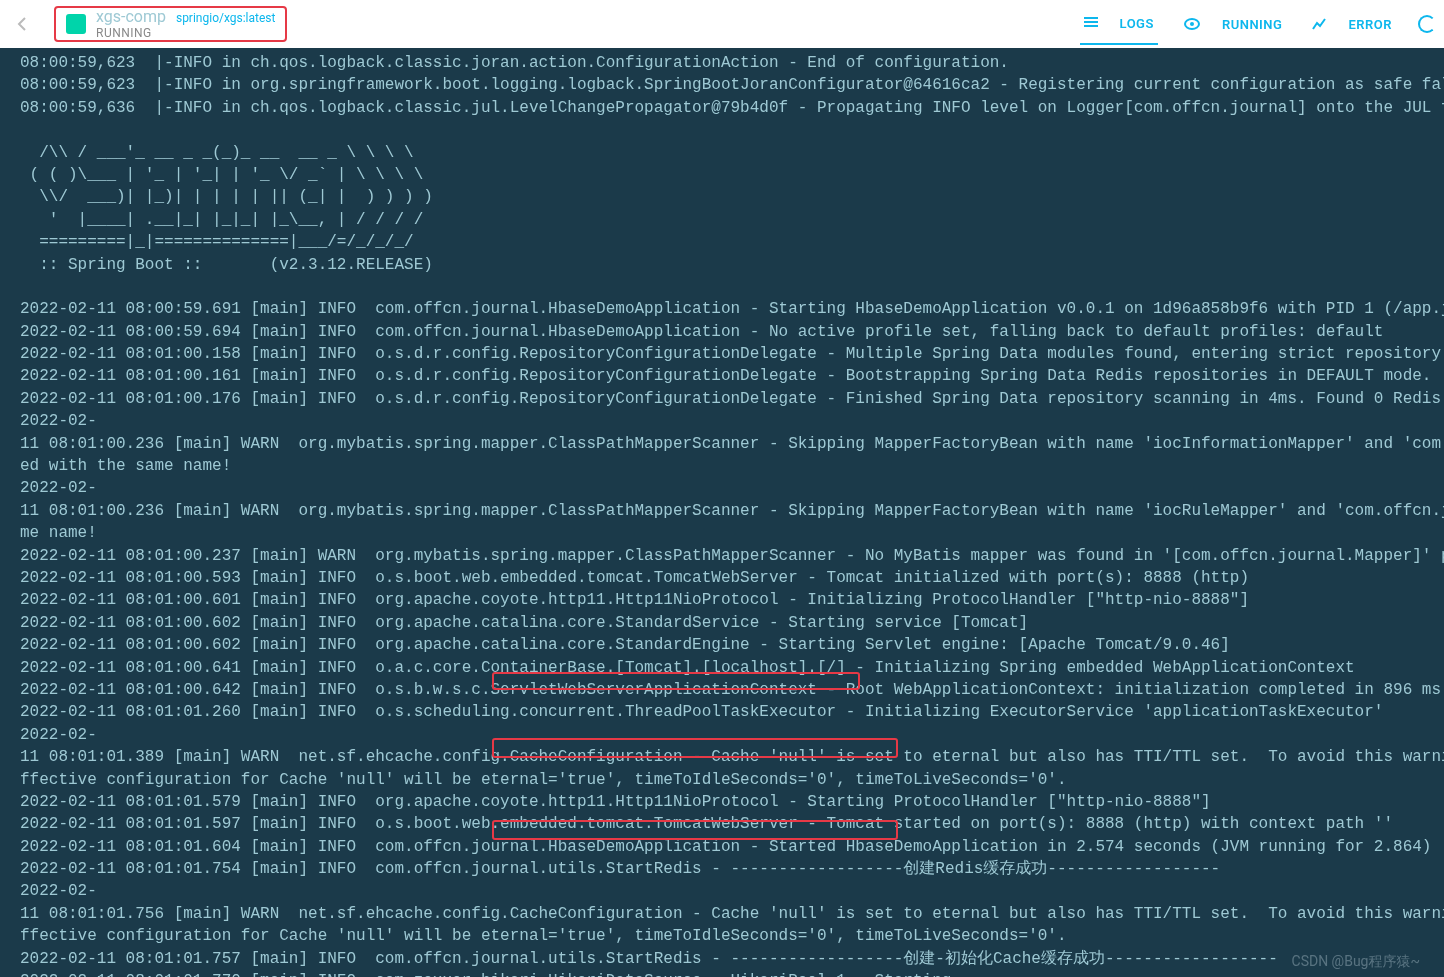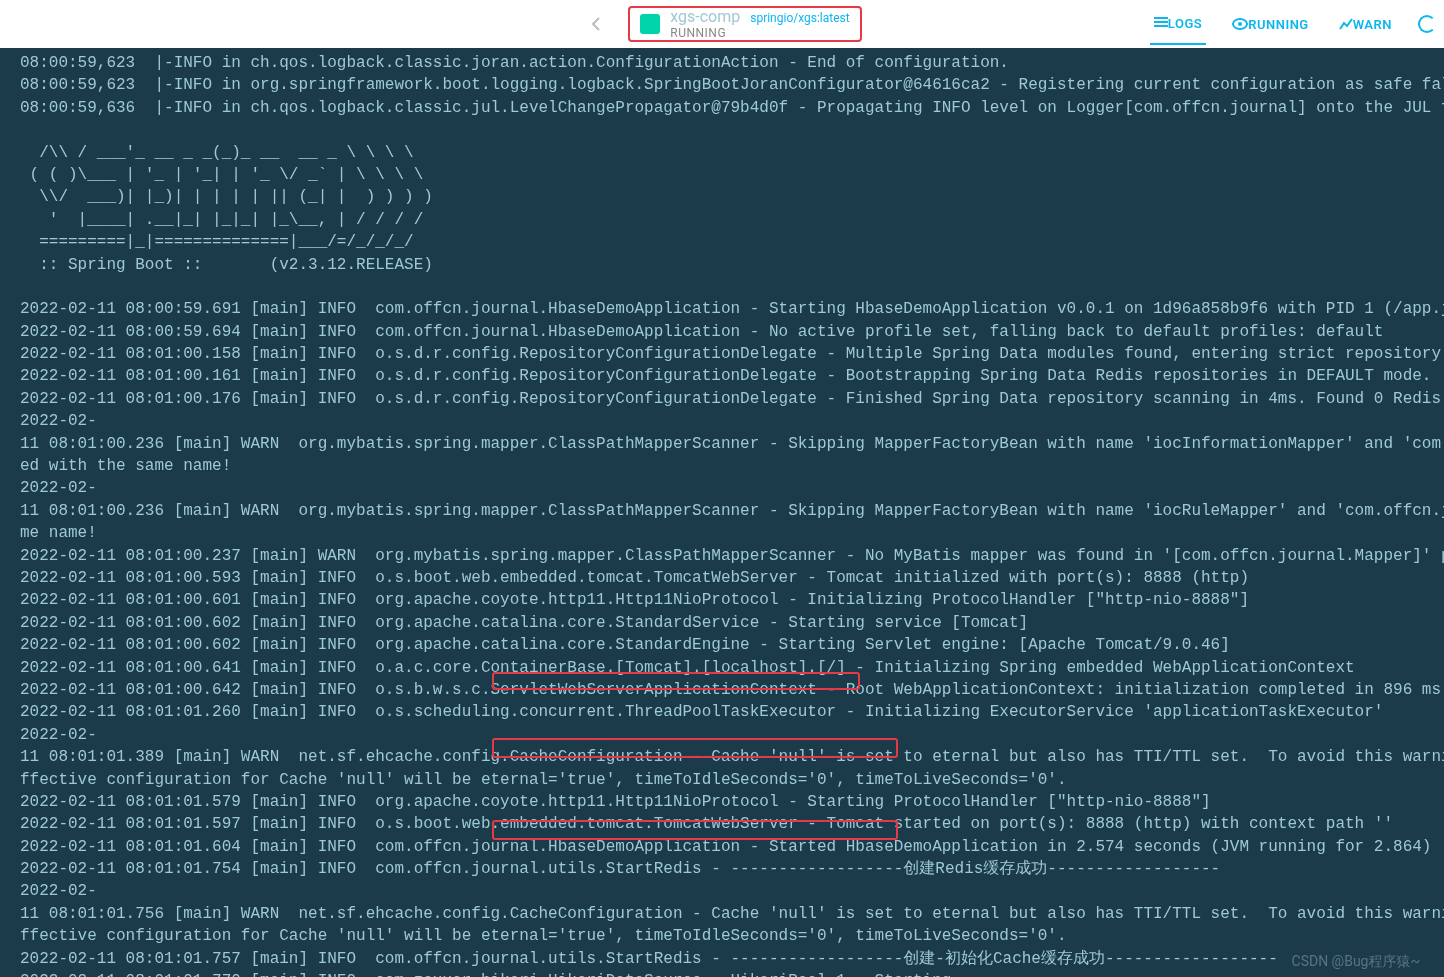--- a/index.html
+++ b/index.html
@@ -12,21 +12,20 @@
       overflow: hidden;
       position: relative;
     }
     .header {
       background: #fff;
       height: 48px;
       display: flex;
       align-items: center;
       padding: 0 8px;
       position: relative;
-      justify-content: center;
     }
     .back-btn {
       width: 28px;
       height: 28px;
       display: flex;
       align-items: center;
       justify-content: center;
       color: #999;
       cursor: pointer;
     }
@@ -52,21 +51,21 @@
     .header-tabs {
       position: absolute;
       right: 8px;
       display: flex;
       align-items: center;
       gap: 22px;
     }
     .tab {
       display: flex;
       align-items: center;
-      gap: 0;
+      gap: 22px;
       color: #0db7ed;
       font-size: 13px;
       font-weight: 600;
       letter-spacing: 0.5px;
       padding: 12px 4px;
       cursor: pointer;
     }
     .tab.active { border-bottom: 2px solid #0db7ed; }
     .part-circle {
       width: 18px; height: 18px;
@@ -130,21 +129,21 @@
       <svg width="16" height="12">
           <ellipse cx="8" cy="6" rx="7" ry="5" fill="none" stroke="#0db7ed" stroke-width="2"></ellipse>
           <circle cx="8" cy="6" r="2" fill="#0db7ed"></circle>
         </svg>
       <span>RUNNING</span>
     </div>
     <div class="tab">
       <svg width="14" height="12">
           <path d="M1 11 L5 5 L8 8 L13 1" fill="none" stroke="#0db7ed" stroke-width="2"></path>
         </svg>
-      <span>WARN</span>
+      <span>ERROR</span>
     </div>
     <div class="part-circle"></div>
   </div>
 </div>
 
 <div class="logs-area" id="logs">08:00:59,623  |-INFO in ch.qos.logback.classic.joran.action.ConfigurationAction - End of configuration.
 08:00:59,623  |-INFO in org.springframework.boot.logging.logback.SpringBootJoranConfigurator@64616ca2 - Registering current configuration as safe fallback point
 08:00:59,636  |-INFO in ch.qos.logback.classic.jul.LevelChangePropagator@79b4d0f - Propagating INFO level on Logger[com.offcn.journal] onto the JUL framework
 
   /\\ / ___'_ __ _ _(_)_ __  __ _ \ \ \ \

